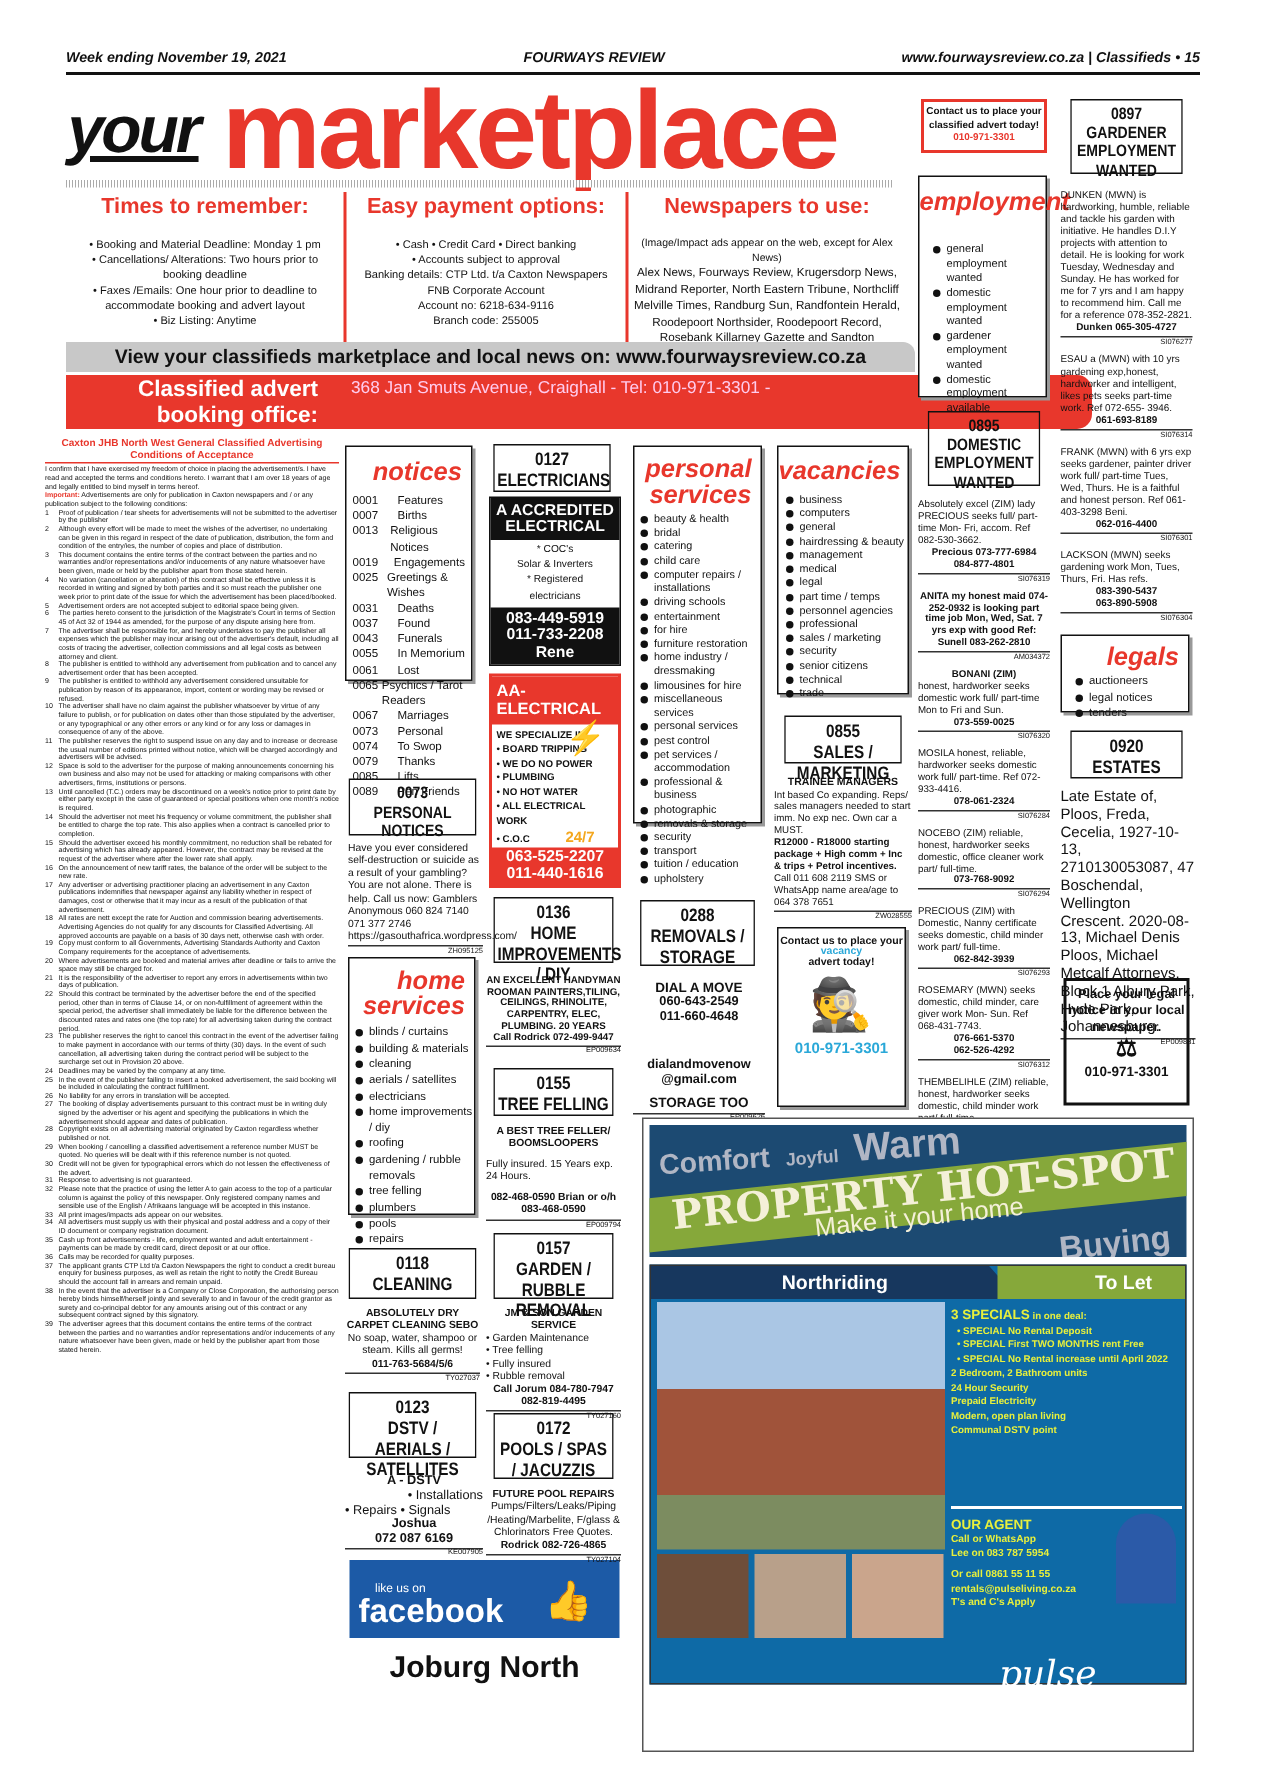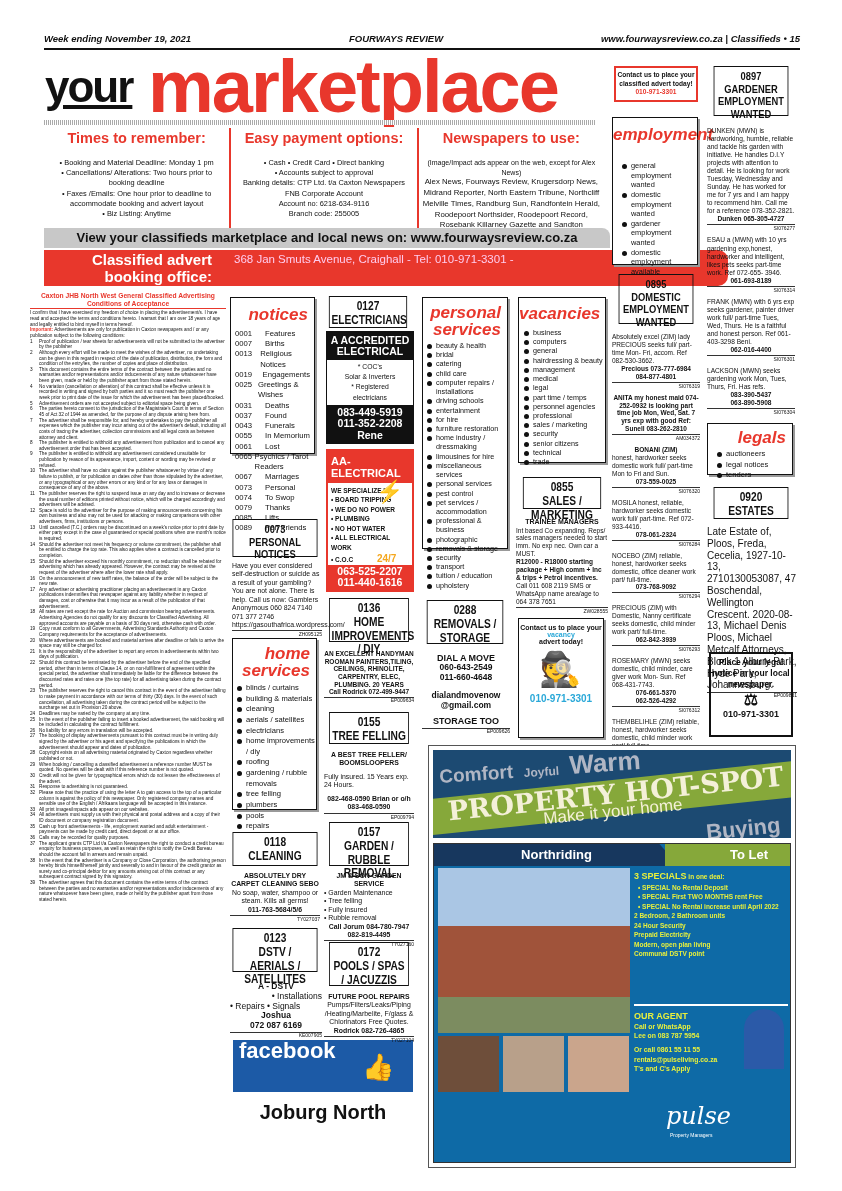--- a/index.html
+++ b/index.html
@@ -1,19 +1,19 @@
 <!DOCTYPE html>
 <html><head>
 <meta charset="utf-8">
 <style>
 *{box-sizing:border-box;margin:0;padding:0}
 body{width:842px;height:1191px;background:#fff;font-family:"Liberation Sans",sans-serif;color:#111;position:relative;overflow:hidden}
 .abs{position:absolute}
 .hdr{top:30px;left:44px;width:756px;height:20px;border-bottom:2px solid #111;display:flex;justify-content:space-between;font-weight:bold;font-style:italic;font-size:9.5px;padding-top:3px}
-.logo-your{top:62px;left:45px;font-size:44px;font-weight:900;text-decoration:underline;letter-spacing:-2px;color:#111}
+.logo-your{top:62px;left:45px;font-size:44px;font-weight:900;font-style:italic;text-decoration:underline;letter-spacing:-2px;color:#111}
 .logo-mp{top:50px;left:148px;font-size:74px;font-weight:900;color:#e8372c;letter-spacing:-2px;line-height:1}
 .dotline{top:120px;left:44px;width:552px;height:5px;background:repeating-linear-gradient(90deg,#aaa 0 1px,#fff 1px 2px)}
 .info{top:128px;left:44px;width:560px;display:flex}
 .info .col{flex:1;text-align:center;font-size:7.4px;line-height:1.38;padding:0 4px}
 .info .col+.col{border-left:2px solid #e8372c}
 .info h3{color:#e8372c;font-size:14.5px;font-weight:900;margin-bottom:10px}
 .viewbar{top:228px;left:44px;width:566px;height:20px;background:#c8c8c8;border-radius:0 8px 0 0;text-align:center;font-size:13px;line-height:20px;font-weight:bold}
 .booking{top:250px;left:44px;width:684px;height:36px;background:#e8372c;border-radius:0 10px 10px 0;color:#fff;display:flex}
 .booking .bl{width:190px;text-align:right;font-weight:bold;font-size:15px;line-height:17px;padding-top:1px;padding-right:22px}
 .booking .br{font-size:11.5px;line-height:17px;padding-top:1px;color:#fce}
@@ -365,20 +365,21 @@
   </div>
 <div class="abs center" style="top:982px;left:230px;width:92px;font-size:8.5px;line-height:1.15">
   <div class="bold">A - DSTV</div>
   <div style="text-align:right">• Installations</div>
   <div style="text-align:left">• Repairs • Signals</div>
   <div class="bold">Joshua</div>
   <div class="bold">072 087 6169</div>
   <div class="ref">KE007905</div>
 </div>
 <div class="abs fb" style="top:1040px;left:233px;width:180px;height:52px">
+  <div style="font-size:8px;padding:14px 0 0 17px">like us on</div>
   <div style="font-size:22px;font-weight:bold;padding-left:6px;line-height:1">facebook</div>
   <div class="abs" style="right:18px;top:12px;font-size:26px;color:#fff">👍</div>
 </div>
 <div class="abs center" style="top:1100px;left:233px;width:180px;font-size:20px;font-weight:bold;line-height:1.2">
   <div>Joburg North</div>
 </div>
 
 <div class="abs catbox" style="top:296px;left:322px;width:92px;height:32px">
     <div>0127</div>
     <div>ELECTRICIANS</div>
@@ -389,21 +390,21 @@
       <div>ELECTRICAL</div>
     </div>
   <div class="center" style="font-size:6.8px;line-height:1.5;padding:2px 0">
     <div>* COC's</div>
       <div>Solar &amp; Inverters</div>
       <div>* Registered</div>
       <div>electricians</div>
   </div>
   <div class="elec1" style="font-weight:900;font-size:10.5px;line-height:1.1;padding:2px 0">
       <div>083-449-5919</div>
-      <div>011-352-2208</div>
+      <div>011-733-2208</div>
       <div>Rene</div>
     </div>
 </div>
 <div class="abs" style="top:449px;left:326px;width:88px;height:143px;border:2px solid #e8372c;background:#fff">
   <div style="background:#e8372c;color:#fff;font-weight:900;font-size:11px;padding:4px 3px">AA-ELECTRICAL</div>
   <div style="font-size:6.5px;font-weight:bold;line-height:1.45;padding:3px">
     <div>WE SPECIALIZE IN:</div>
     <div>• BOARD TRIPPING</div>
     <div>• WE DO NO POWER</div>
     <div>• PLUMBING</div>
@@ -491,21 +492,21 @@
     </ul>
 </div>
 <div class="abs catbox" style="top:600px;left:420px;width:90px;height:44px">
     <div>0288</div>
     <div>REMOVALS / STORAGE</div>
   </div>
 <div class="abs center bold" style="top:653px;left:422px;width:88px;font-size:8.5px;line-height:1.15">
   <div style="font-size:9px">DIAL A MOVE</div>
   <div>060-643-2549</div>
   <div>011-660-4648</div>
-  <div style="margin-top:8px">dialandmovenow</div>
+  <div style="margin-top:22px">dialandmovenow</div>
   <div>@gmail.com</div>
   <div style="margin-top:6px;font-size:9px">STORAGE TOO</div>
   <div class="ref" style="font-weight:normal">EP009626</div>
 </div>
 <div class="abs box" style="top:297px;left:518px;width:88px;height:166px">
   <div class="sec-title" style="margin-top:7px;margin-bottom:6px">vacancies</div>
   <ul class="blist" id="vaclist" style="padding-left:4px;font-size:7.2px;line-height:1.28">
       <li>business</li>
       <li>computers</li>
       <li>general</li>
@@ -657,21 +658,21 @@
 </div>
 
 <div class="abs" style="top:745px;left:428px;width:368px;height:423px;border:1.5px solid #555;background:#fff">
   <div class="abs prop" style="top:4px;left:4px;width:358px;height:88px;overflow:hidden">
     <div class="abs" style="top:2px;left:6px;color:#b0b6c4;font-weight:900;font-size:19px;white-space:nowrap;transform:rotate(-4deg)"><span>Comfort</span>&nbsp;&nbsp;<span style="font-size:12px">Joyful</span>&nbsp;&nbsp;<span style="font-size:26px">Warm</span></div>
     <div class="abs" style="top:30px;left:-10px;width:380px;height:36px;background:#86a83a;transform:rotate(-6deg)"></div>
     <div class="abs" style="top:28px;left:14px;color:#f4f0d8;font-family:'DejaVu Serif',serif;font-weight:bold;font-size:27px;transform:rotate(-6deg);white-space:nowrap">PROPERTY HOT-SPOT</div>
     <div class="abs" style="top:52px;left:110px;color:#f4f0d8;font-size:17px;transform:rotate(-6deg);white-space:nowrap">Make it your home</div>
     <div class="abs" style="bottom:-4px;right:10px;color:#b0b6c4;font-weight:900;font-size:22px;transform:rotate(-6deg)"><span>Buying</span></div>
   </div>
-  <div class="abs" style="top:97px;left:4px;width:358px;height:320px;background:#0e6aa6;border:1.5px solid #333">
+  <div class="abs" style="top:97px;left:4px;width:358px;height:280px;background:#0e6aa6;border:1.5px solid #333">
     <div class="abs" style="top:0;left:0;width:245px;height:22px;background:#17375e;color:#fff;font-weight:bold;font-size:13px;text-align:center;line-height:22px;clip-path:polygon(0 0,92% 0,100% 100%,0 100%)">Northriding</div>
     <div class="abs" style="top:0;right:0;width:125px;height:22px;background:#86a83a;color:#fff;font-weight:bold;font-size:13px;text-align:right;padding-right:22px;line-height:22px">To Let</div>
     <div class="abs" style="top:24px;left:4px;width:192px;height:165px;background:linear-gradient(#aac6e4 0 35%,#a0533a 35% 78%,#7c8c60 78%)"></div>
     <div class="abs" style="top:192px;left:4px;width:61px;height:56px;background:#6e4e3a"></div>
     <div class="abs" style="top:192px;left:69px;width:61px;height:56px;background:#b8a08a"></div>
     <div class="abs" style="top:192px;left:134px;width:61px;height:56px;background:#caa58c"></div>
     <div class="abs" style="top:26px;left:200px;width:154px;color:#e8f03c;font-weight:bold;font-size:6.5px;line-height:1.45">
       <div><span style="font-size:9px">3 SPECIALS</span> <span>in one deal:</span></div>
       <div style="padding-left:4px">• SPECIAL No Rental Deposit</div>
       <div style="padding-left:4px">• SPECIAL First TWO MONTHS rent Free</div>

